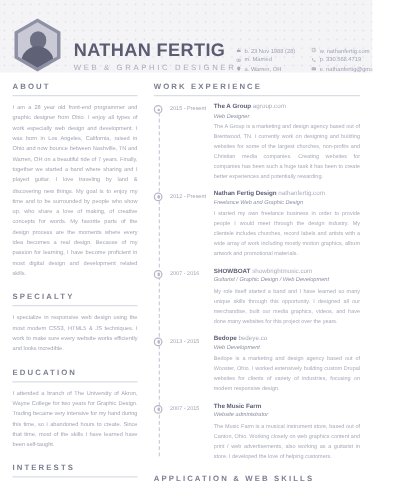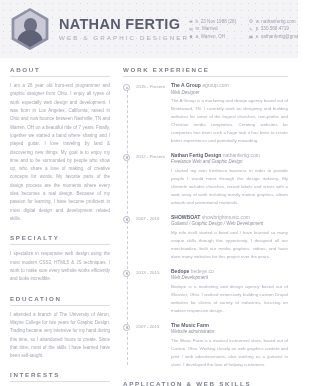--- a/index.html
+++ b/index.html
@@ -12,21 +12,21 @@
   }
   .page{position:relative;width:298px;height:386px;}
 
   
   .header{
     position:relative;height:58px;background:#f4f4f7;
     background-image:radial-gradient(#d9dae3 0.7px, transparent 0.8px);
     background-size:7px 7px;
     overflow:hidden;
   }
-  .hdr-inner{position:relative;display:flex;align-items:center;height:100%;padding:0 10px;box-sizing:border-box;}
+  .hdr-inner{position:relative;display:flex;align-items:flex-end;height:100%;padding:0 10px;box-sizing:border-box;}
 
   .hex-wrap{width:40px;height:44px;flex:0 0 40px;position:relative;}
   .hex{
     position:absolute;inset:0;
     background:#8e90a6;
     clip-path:polygon(50% 2%,96% 26%,96% 74%,50% 98%,4% 74%,4% 26%);
   }
   .hex-inner{
     position:absolute;left:3px;right:3px;top:3px;bottom:3px;
     background:#c9cad6;

